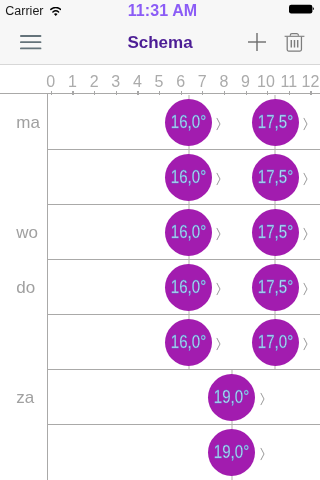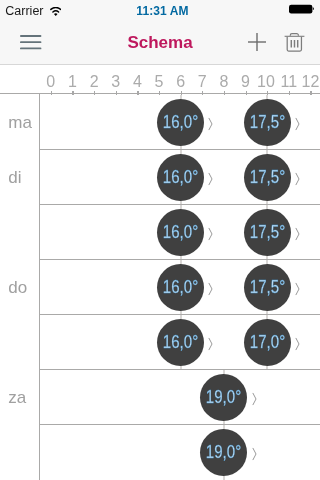--- a/index.html
+++ b/index.html
@@ -14,60 +14,60 @@
   
   .statusbar {
     position:absolute; left:0; top:0; width:320px; height:20px;
     background:#f7f7f7;
     display:flex; align-items:center;
   }
   .sb-left { position:absolute; left:5.3px; top:0; height:20px; display:flex; align-items:flex-end; gap:4.2px; padding-bottom:2.2px; }
   .sb-carrier { font-size:12.5px; color:#1a1a1a; }
   .sb-center { position:absolute; left:0; width:320px; top:0; height:20px;
                display:flex; align-items:center; justify-content:center; }
-  .sb-time { font-size:12px; font-weight:bold; color:#0369a1; position:relative; top:1px; left:2.5px; letter-spacing:0.1px; }
+  .sb-time { font-size:16px; font-weight:bold; color:#8b5cf6; position:relative; top:1px; left:2.5px; letter-spacing:0.1px; }
   .sb-right { position:absolute; right:5.2px; top:0; height:20px; display:flex; align-items:flex-start; padding-top:0.5px; }
 
   
   .navbar {
     position:absolute; left:0; top:20px; width:320px; height:44.5px;
     background:#f7f7f7;
     border-bottom:1px solid #d7d7d7;
   }
   .nav-title {
     position:absolute; left:0; width:320px; top:0; height:44px;
     display:flex; align-items:center; justify-content:center;
-    font-size:17px; font-weight:bold; color:#be185d;
+    font-size:17px; font-weight:bold; color:#4c1d95;
     padding-top:2px;
   }
   .nav-btn { position:absolute; top:0; height:44px; display:flex; align-items:center; justify-content:center; }
   #btn-menu { left:20px; width:22px; }
   #btn-add  { right:54px; width:18px; }
   #btn-del  { right:10px;  width:32px; }
 
   
   .ruler { position:absolute; left:0; top:65.5px; width:320px; height:29.7px; background:#fff; }
   .ruler-num { position:absolute; top:7px; font-size:16px; color:#ababab; font-weight:300;
                transform:translateX(-50%); text-align:center; }
   .ruler-tick { position:absolute; bottom:0.5px; width:1.2px; height:4px; background:#a8a8a8; }
 
   
-  .grid { position:absolute; left:0; top:94.6px; width:288px; height:385.4px; }
+  .grid { position:absolute; left:8px; top:94.6px; width:288px; height:385.4px; }
   .ruler-baseline { position:absolute; left:0; top:93.3px; width:320px; height:1px; background:#aaa9a8; }
   .row { position:absolute; left:0; width:320px; height:55px; }
   .row-top { position:absolute; left:39px; top:-1px; right:0; height:1px; background:#aaa9a8; }
   .row-label { position:absolute; left:0; top:0; width:39px; height:55px;
                display:flex; align-items:center; justify-content:flex-start;
                padding-top:1px; padding-left:8.3px;
                font-size:17px; color:#a0a0a0; font-weight:300; }
   .vline { position:absolute; left:39px; top:-1.3px; width:1px; height:387px; background:#aaa9a8; }
   .colline { position:absolute; width:1px; background:#b4b0ac; transform:translateX(-0.5px); }
   .marker { position:absolute; top:0; height:55px; width:0; }
   .bubble { position:absolute; left:-23.5px; top:4px; width:47px; height:47px; border-radius:50%;
-            background:#404040; display:flex; align-items:center; justify-content:center;
+            background:#a21caf; display:flex; align-items:center; justify-content:center;
             color:#bfdcf2; font-size:17.5px; font-weight:300; }
   .bubble-text { display:block; line-height:1; transform:scaleX(0.86); position:relative; top:1px;
                  -webkit-text-stroke:0.35px #479bd5; }
   .chev { position:absolute; left:27.6px; top:22.3px; }
 </style>
 </head>
 <body>
 
 <div class="phone">
 
@@ -170,40 +170,40 @@
           <div class="bubble">
             <span class="bubble-text">17,5°</span>
           </div>
           <div class="chev"><svg width="6" height="14" viewBox="0 0 6 14">
               <path d="M1.0 1.3 L4.0 7.0 L1.0 12.7" fill="none" stroke="#9a9a9a" stroke-width="1.0" stroke-linecap="round" stroke-linejoin="round"></path>
             </svg></div>
         </div>
       </div>
       <div class="row" style="top: 55px;">
         <div class="row-top"></div>
-        <div class="row-label">di</div>
         <div class="marker" style="left: 180.64px;">
           <div class="bubble">
             <span class="bubble-text">16,0°</span>
           </div>
           <div class="chev"><svg width="6" height="14" viewBox="0 0 6 14">
               <path d="M1.0 1.3 L4.0 7.0 L1.0 12.7" fill="none" stroke="#9a9a9a" stroke-width="1.0" stroke-linecap="round" stroke-linejoin="round"></path>
             </svg></div>
         </div>
         <div class="marker" style="left: 267.2px;">
           <div class="bubble">
             <span class="bubble-text">17,5°</span>
           </div>
           <div class="chev"><svg width="6" height="14" viewBox="0 0 6 14">
               <path d="M1.0 1.3 L4.0 7.0 L1.0 12.7" fill="none" stroke="#9a9a9a" stroke-width="1.0" stroke-linecap="round" stroke-linejoin="round"></path>
             </svg></div>
         </div>
       </div>
       <div class="row" style="top: 110px;">
         <div class="row-top"></div>
+        <div class="row-label">wo</div>
         <div class="marker" style="left: 180.64px;">
           <div class="bubble">
             <span class="bubble-text">16,0°</span>
           </div>
           <div class="chev"><svg width="6" height="14" viewBox="0 0 6 14">
               <path d="M1.0 1.3 L4.0 7.0 L1.0 12.7" fill="none" stroke="#9a9a9a" stroke-width="1.0" stroke-linecap="round" stroke-linejoin="round"></path>
             </svg></div>
         </div>
         <div class="marker" style="left: 267.2px;">
           <div class="bubble">

